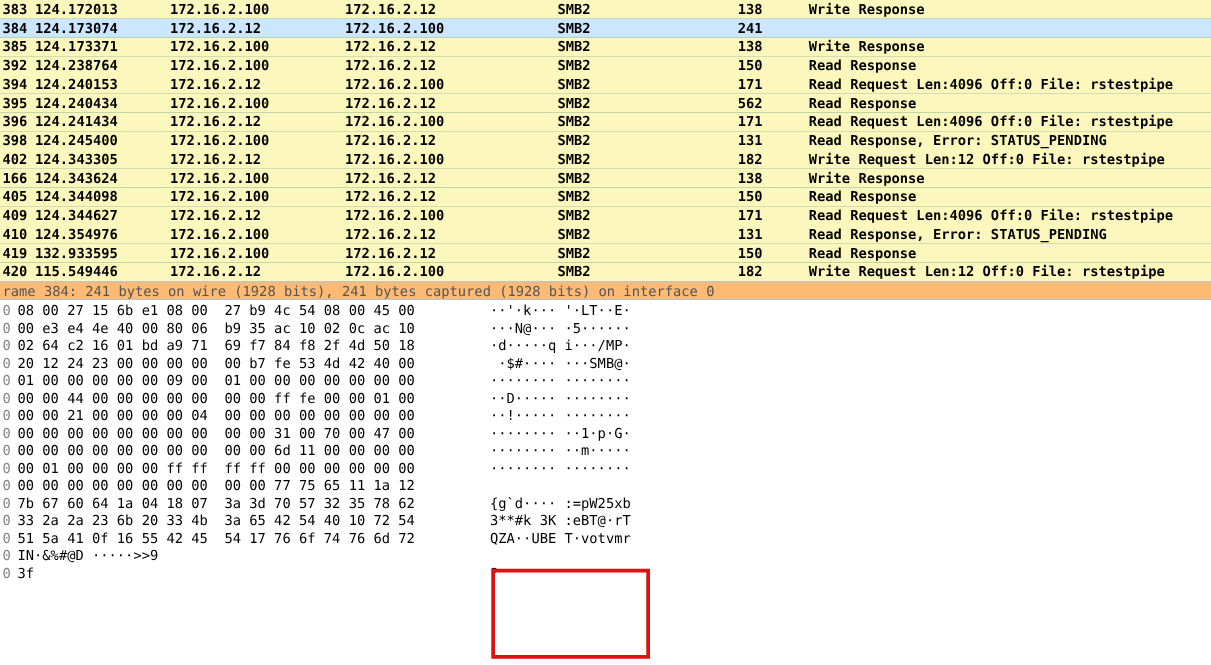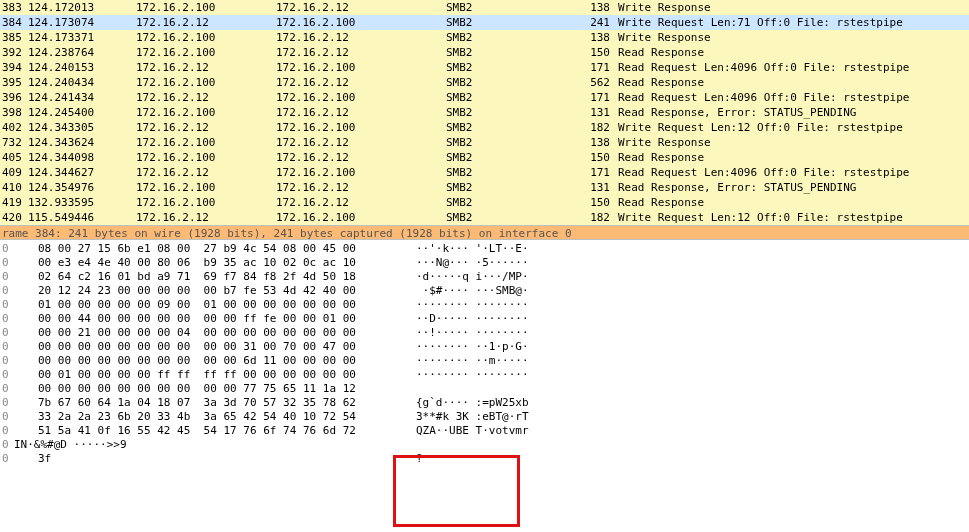--- a/index.html
+++ b/index.html
@@ -8,37 +8,38 @@
     padding: 0;
     font-family: "DejaVu Sans Mono", "Courier New", monospace;
     font-size: 11px;
     background: #fff;
     width: 969px;
     height: 532px;
     overflow: hidden;
   }
   .packet-list {
     background: #0f766e;
+    font-weight: bold;
   }
   .pkt-row {
     display: flex;
     height: 15px;
     line-height: 15px;
     white-space: pre;
     cursor: pointer;
   }
   .bg-yellow { background: #fcf8bd; }
   .bg-blue   { background: #cde6ff; }
   .col-no   { width: 28px;  padding-left: 2px; }
   .col-time { width: 108px; }
   .col-src  { width: 140px; }
   .col-dst  { width: 170px; }
   .col-proto{ width: 140px; }
   .col-len  { width: 28px; text-align: right; padding-right:4px;}
-  .col-info { flex: 1; padding-left:4px;}
+  .col-info { flex: 1; padding-left:4px;margin-left:29px;}
   .detail-bar {
     border-top: 1px solid #c0c0c0;
     border-bottom: 1px solid #c0c0c0;
     background: #fdba74;
     height: 15px;
     line-height:15px;
     padding-left:2px;
     white-space: pre;
     overflow:hidden;
     color:#555;
@@ -47,44 +48,44 @@
     background: #fff;
     padding: 2px 0 0 2px;
   }
   .hex-row {
     display:flex;
     height:14px;
     line-height:14px;
     white-space: pre;
   }
   .hx-off { width:12px; color:#888; }
-  .hx-b   { width:378px;margin-left:24px; }
+  .hx-b   { width:378px; }
   .hx-a   { flex:1; }
   .redbox {
     position:absolute;
     border:3px solid #d11;
     pointer-events:none;
   }
   .container { position:relative; width:969px; height:532px; }
 </style>
 </head>
 <body>
 <div class="container">
 
 <div class="packet-list" id="pktlist">
       <div class="pkt-row bg-yellow"><span class="col-no">383</span><span class="col-time">124.172013</span><span class="col-src">172.16.2.100</span><span class="col-dst">172.16.2.12</span><span class="col-proto">SMB2</span><span class="col-len">138</span><span class="col-info">Write Response</span></div>
-      <div class="pkt-row bg-blue"><span class="col-no">384</span><span class="col-time">124.173074</span><span class="col-src">172.16.2.12</span><span class="col-dst">172.16.2.100</span><span class="col-proto">SMB2</span><span class="col-len">241</span><span class="col-info">Write Request Len:71 Off:0 File: rstestpipe</span></div>
+      <div class="pkt-row bg-blue"><span class="col-no">384</span><span class="col-time">124.173074</span><span class="col-src">172.16.2.12</span><span class="col-dst">172.16.2.100</span><span class="col-proto">SMB2</span><span class="col-len">241</span></div>
       <div class="pkt-row bg-yellow"><span class="col-no">385</span><span class="col-time">124.173371</span><span class="col-src">172.16.2.100</span><span class="col-dst">172.16.2.12</span><span class="col-proto">SMB2</span><span class="col-len">138</span><span class="col-info">Write Response</span></div>
       <div class="pkt-row bg-yellow"><span class="col-no">392</span><span class="col-time">124.238764</span><span class="col-src">172.16.2.100</span><span class="col-dst">172.16.2.12</span><span class="col-proto">SMB2</span><span class="col-len">150</span><span class="col-info">Read Response</span></div>
       <div class="pkt-row bg-yellow"><span class="col-no">394</span><span class="col-time">124.240153</span><span class="col-src">172.16.2.12</span><span class="col-dst">172.16.2.100</span><span class="col-proto">SMB2</span><span class="col-len">171</span><span class="col-info">Read Request Len:4096 Off:0 File: rstestpipe</span></div>
       <div class="pkt-row bg-yellow"><span class="col-no">395</span><span class="col-time">124.240434</span><span class="col-src">172.16.2.100</span><span class="col-dst">172.16.2.12</span><span class="col-proto">SMB2</span><span class="col-len">562</span><span class="col-info">Read Response</span></div>
       <div class="pkt-row bg-yellow"><span class="col-no">396</span><span class="col-time">124.241434</span><span class="col-src">172.16.2.12</span><span class="col-dst">172.16.2.100</span><span class="col-proto">SMB2</span><span class="col-len">171</span><span class="col-info">Read Request Len:4096 Off:0 File: rstestpipe</span></div>
       <div class="pkt-row bg-yellow"><span class="col-no">398</span><span class="col-time">124.245400</span><span class="col-src">172.16.2.100</span><span class="col-dst">172.16.2.12</span><span class="col-proto">SMB2</span><span class="col-len">131</span><span class="col-info">Read Response, Error: STATUS_PENDING</span></div>
       <div class="pkt-row bg-yellow"><span class="col-no">402</span><span class="col-time">124.343305</span><span class="col-src">172.16.2.12</span><span class="col-dst">172.16.2.100</span><span class="col-proto">SMB2</span><span class="col-len">182</span><span class="col-info">Write Request Len:12 Off:0 File: rstestpipe</span></div>
-      <div class="pkt-row bg-yellow"><span class="col-no">732</span><span class="col-time">124.343624</span><span class="col-src">172.16.2.100</span><span class="col-dst">172.16.2.12</span><span class="col-proto">SMB2</span><span class="col-len">138</span><span class="col-info">Write Response</span></div>
+      <div class="pkt-row bg-yellow"><span class="col-no">166</span><span class="col-time">124.343624</span><span class="col-src">172.16.2.100</span><span class="col-dst">172.16.2.12</span><span class="col-proto">SMB2</span><span class="col-len">138</span><span class="col-info">Write Response</span></div>
       <div class="pkt-row bg-yellow"><span class="col-no">405</span><span class="col-time">124.344098</span><span class="col-src">172.16.2.100</span><span class="col-dst">172.16.2.12</span><span class="col-proto">SMB2</span><span class="col-len">150</span><span class="col-info">Read Response</span></div>
       <div class="pkt-row bg-yellow"><span class="col-no">409</span><span class="col-time">124.344627</span><span class="col-src">172.16.2.12</span><span class="col-dst">172.16.2.100</span><span class="col-proto">SMB2</span><span class="col-len">171</span><span class="col-info">Read Request Len:4096 Off:0 File: rstestpipe</span></div>
       <div class="pkt-row bg-yellow"><span class="col-no">410</span><span class="col-time">124.354976</span><span class="col-src">172.16.2.100</span><span class="col-dst">172.16.2.12</span><span class="col-proto">SMB2</span><span class="col-len">131</span><span class="col-info">Read Response, Error: STATUS_PENDING</span></div>
       <div class="pkt-row bg-yellow"><span class="col-no">419</span><span class="col-time">132.933595</span><span class="col-src">172.16.2.100</span><span class="col-dst">172.16.2.12</span><span class="col-proto">SMB2</span><span class="col-len">150</span><span class="col-info">Read Response</span></div>
       <div class="pkt-row bg-yellow"><span class="col-no">420</span><span class="col-time">115.549446</span><span class="col-src">172.16.2.12</span><span class="col-dst">172.16.2.100</span><span class="col-proto">SMB2</span><span class="col-len">182</span><span class="col-info">Write Request Len:12 Off:0 File: rstestpipe</span></div>
     </div>
 <div class="detail-bar">rame 384: 241 bytes on wire (1928 bits), 241 bytes captured (1928 bits) on interface 0</div>
 <div class="hex-pane" id="hexpane">
       <div class="hex-row"><span class="hx-off">0</span><span class="hx-b">08 00 27 15 6b e1 08 00  27 b9 4c 54 08 00 45 00</span><span class="hx-a">··'·k··· '·LT··E·</span></div>
       <div class="hex-row"><span class="hx-off">0</span><span class="hx-b">00 e3 e4 4e 40 00 80 06  b9 35 ac 10 02 0c ac 10</span><span class="hx-a">···N@··· ·5······</span></div>

